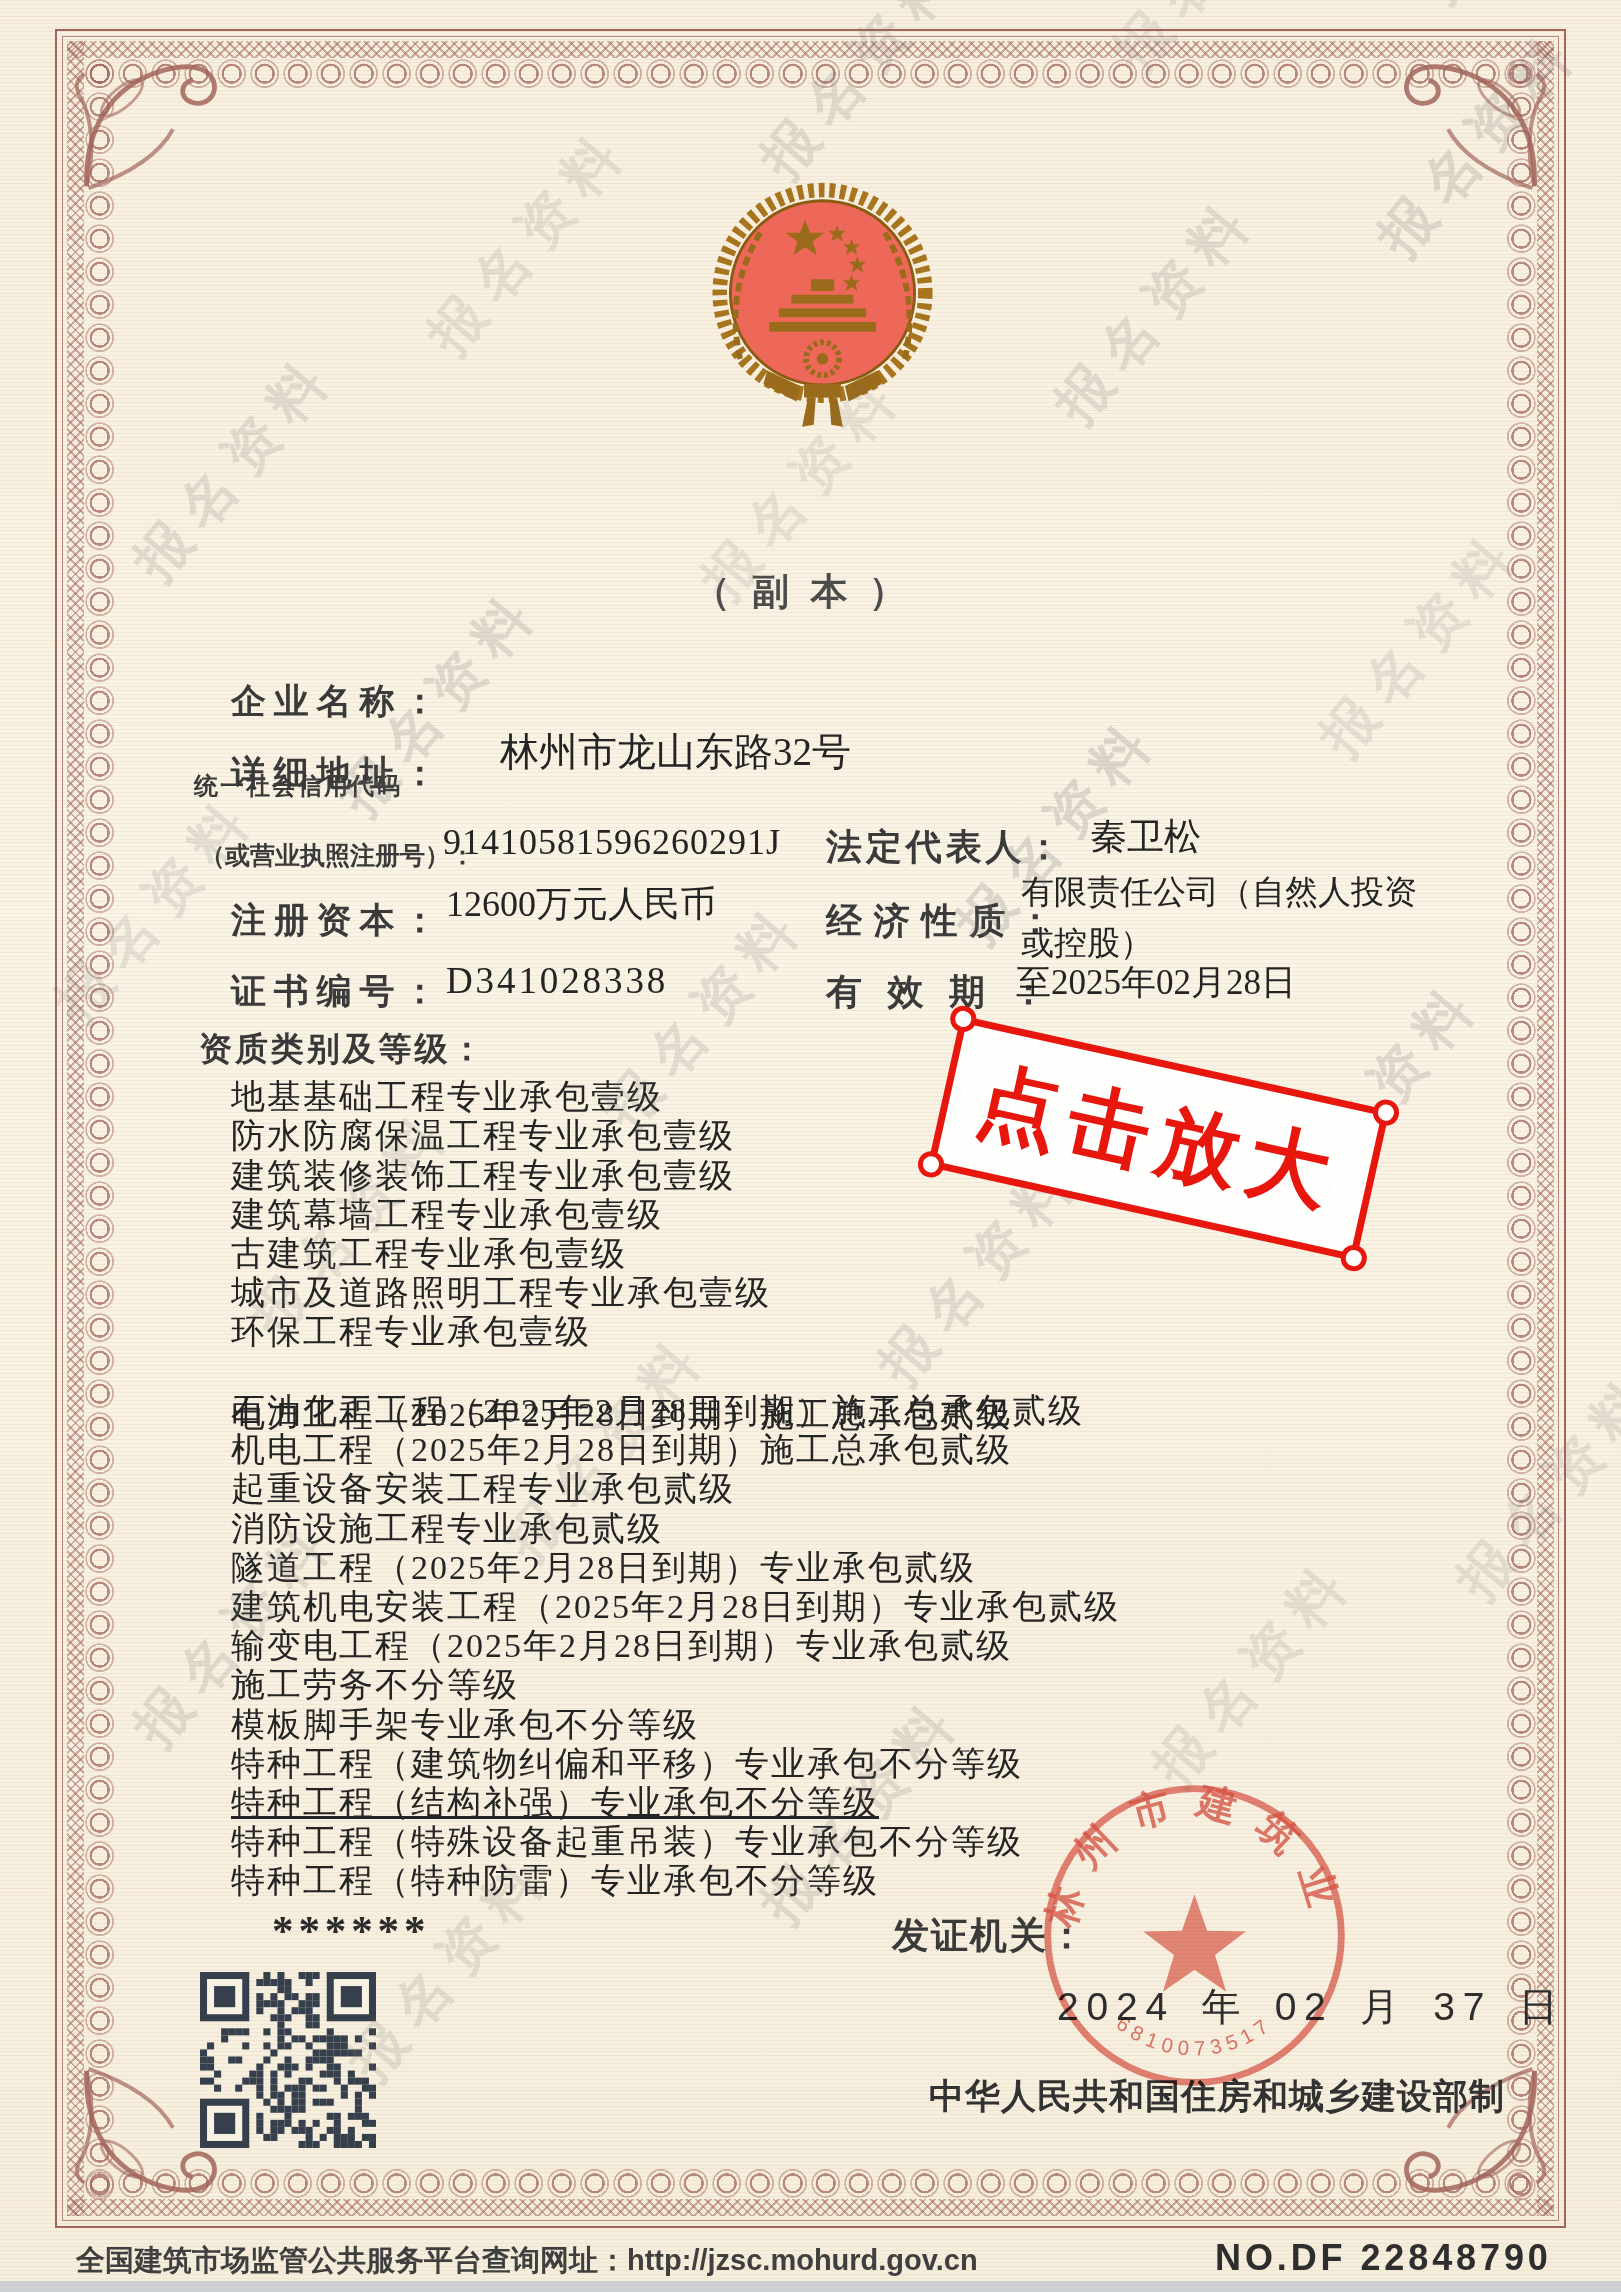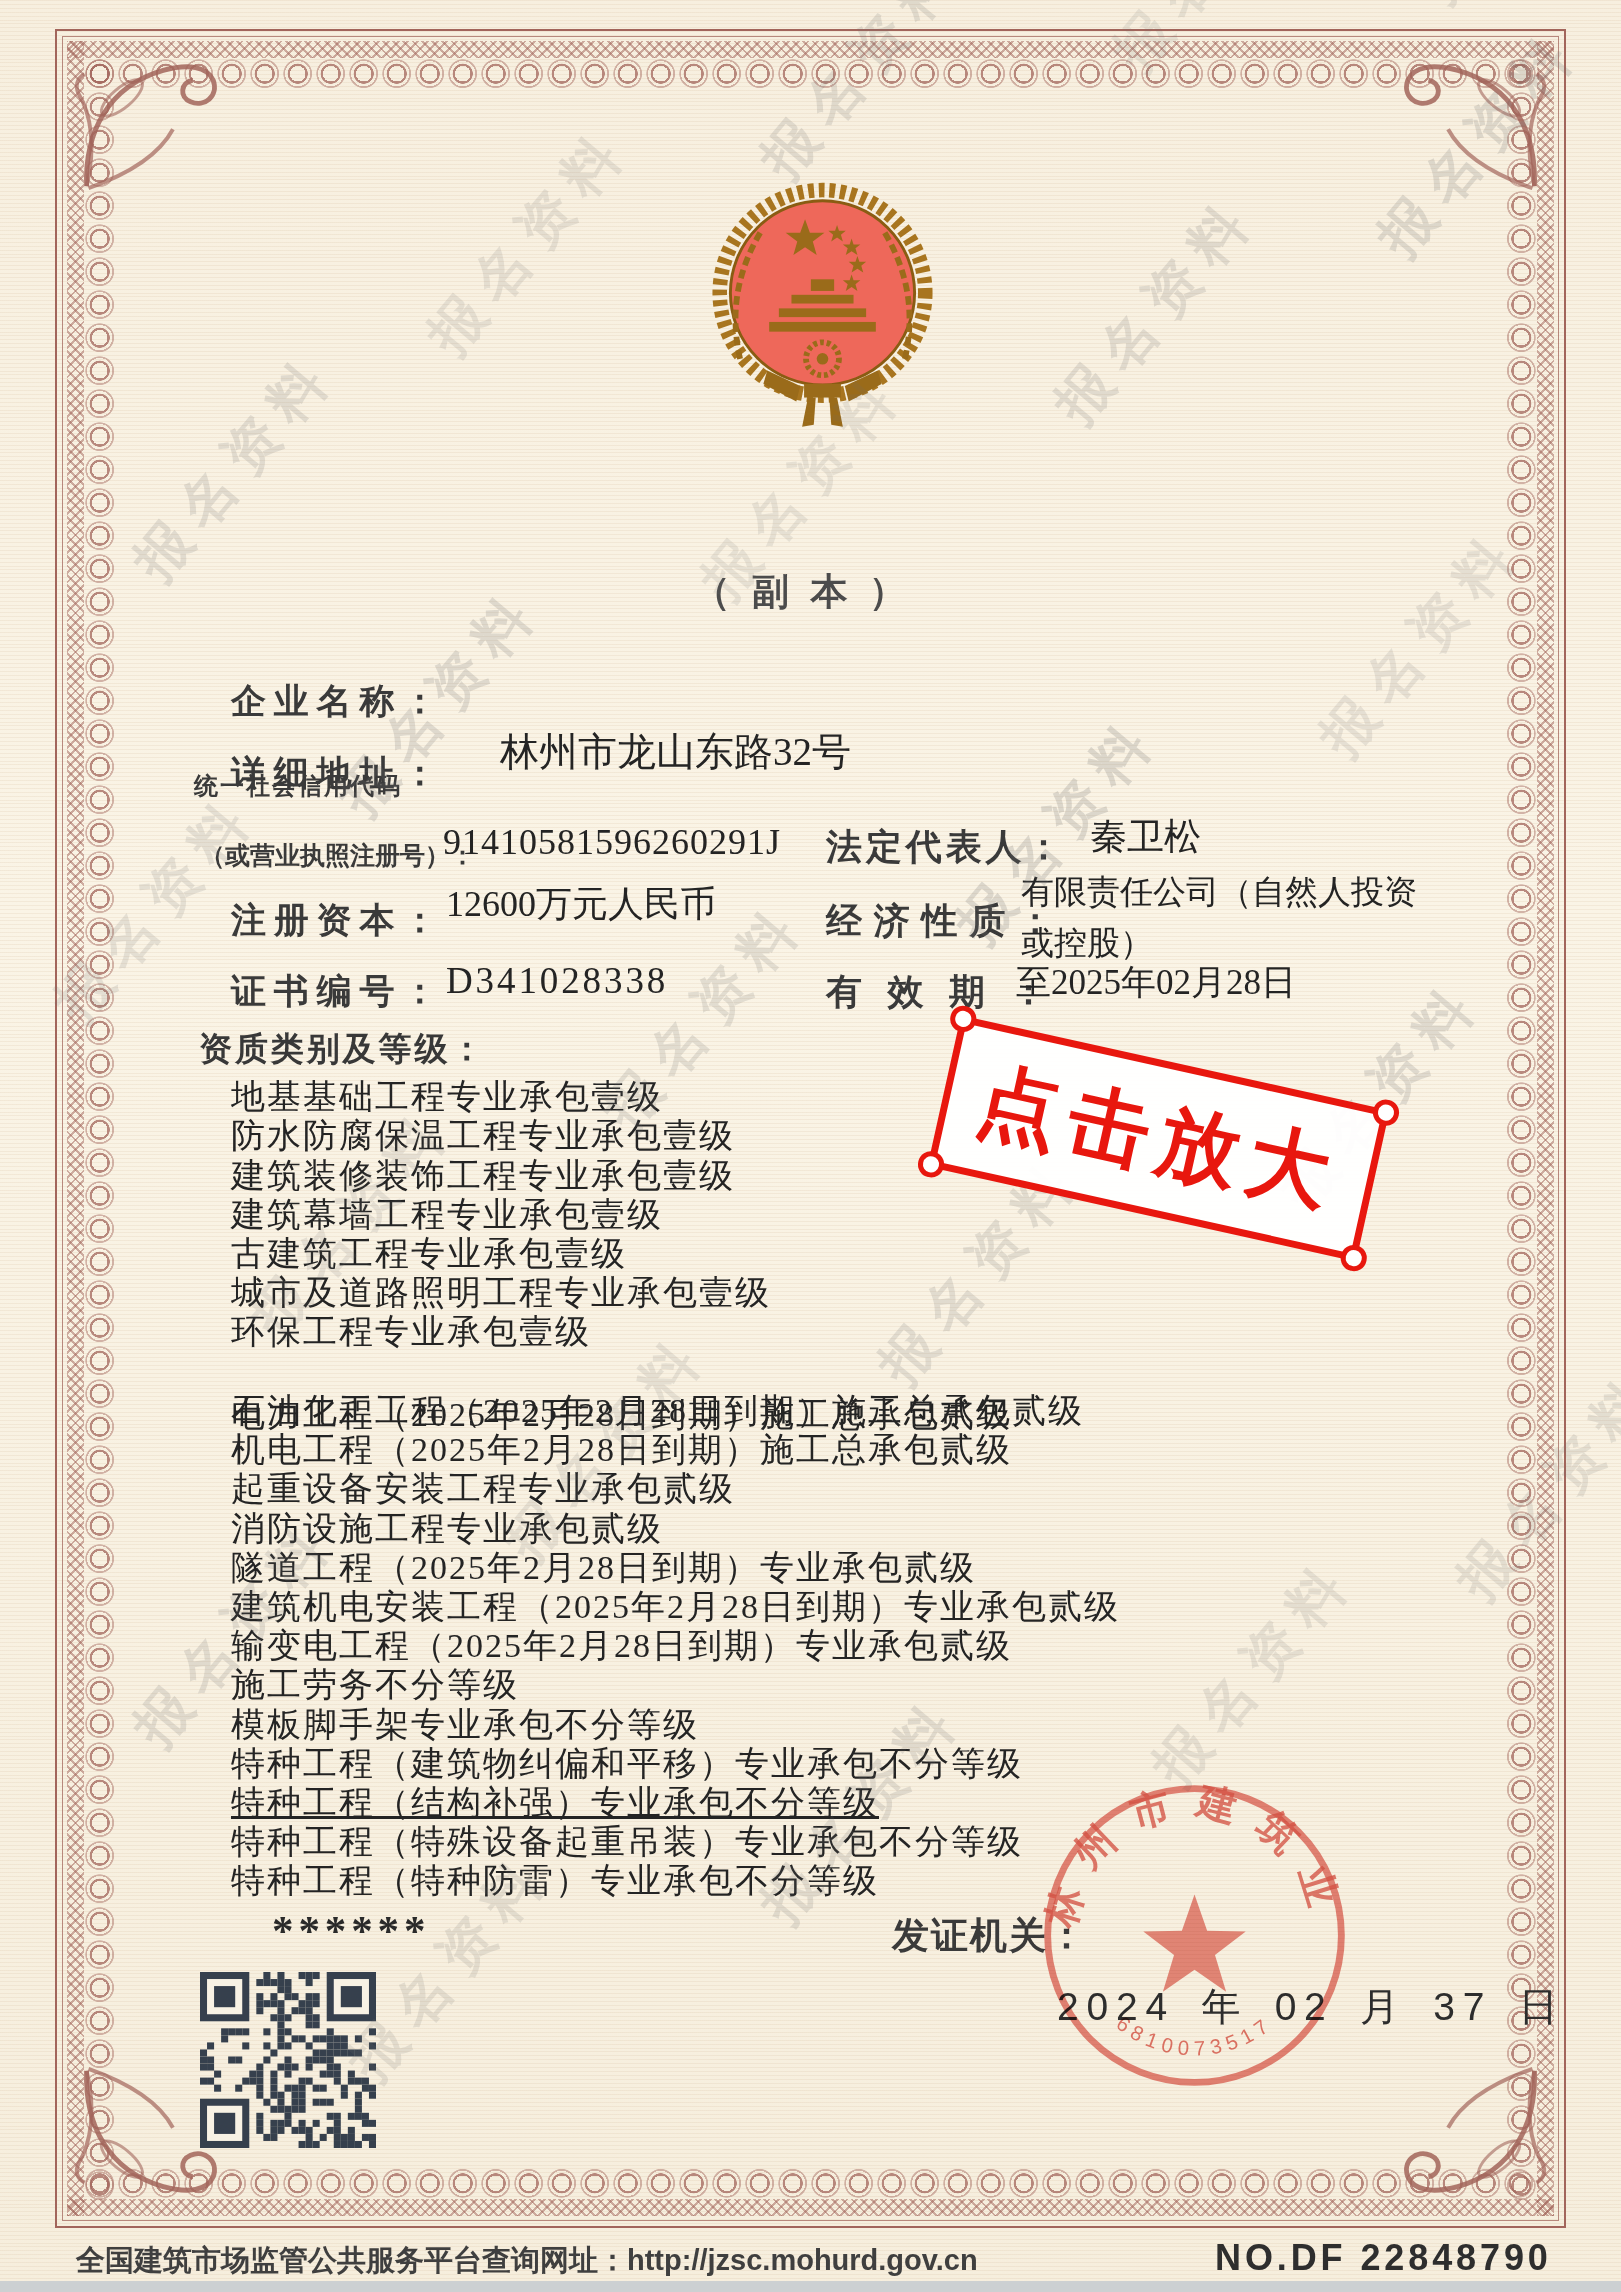--- a/index.html
+++ b/index.html
@@ -192,20 +192,21 @@
       <div class="qual-item" style="top: 1702px;">模板脚手架专业承包不分等级</div>
       <div class="qual-item" style="top: 1741px;">特种工程（建筑物纠偏和平移）专业承包不分等级</div>
       <div class="qual-item" style="top: 1780px; text-decoration: underline;">特种工程（结构补强）专业承包不分等级</div>
       <div class="qual-item" style="top: 1819px;">特种工程（特殊设备起重吊装）专业承包不分等级</div>
       <div class="qual-item" style="top: 1858px;">特种工程（特种防雷）专业承包不分等级</div>
     </div>
   <div class="masked">******</div>
 
   <div class="authority">发证机关：</div>
   <div class="issue-date">2024 年 02 月 37 日</div>
+  <div class="made-by">中华人民共和国住房和城乡建设部制</div>
 
   <svg class="stamp" viewBox="0 0 335 335">
     <circle cx="167" cy="167" r="150" fill="none" stroke="#d9493e" stroke-width="7" opacity=".72"></circle>
     <path id="stampArcTop" d="M 45,167 A 122 122 0 0 1 289,167" fill="none"></path>
     <path id="stampArcBot" d="M 57,225 A 126 126 0 0 0 277,225" fill="none"></path>
     <text font-size="40" fill="#d9493e" opacity=".78" letter-spacing="22" font-weight="bold" font-family="Liberation Sans, sans-serif">
       <textPath href="#stampArcTop" startOffset="50%" text-anchor="middle">林州市建筑业</textPath>
     </text>
     <polygon points="167,125 179.9,162.2 219.3,163 187.9,186.8 199.3,224.5 167,202 134.7,224.5 146.1,186.8 114.7,163 154.1,162.2" fill="#dd5246" opacity=".72"></polygon>
     <text font-size="21" fill="#d9493e" opacity=".8" letter-spacing="6" font-family="Liberation Sans, sans-serif">

